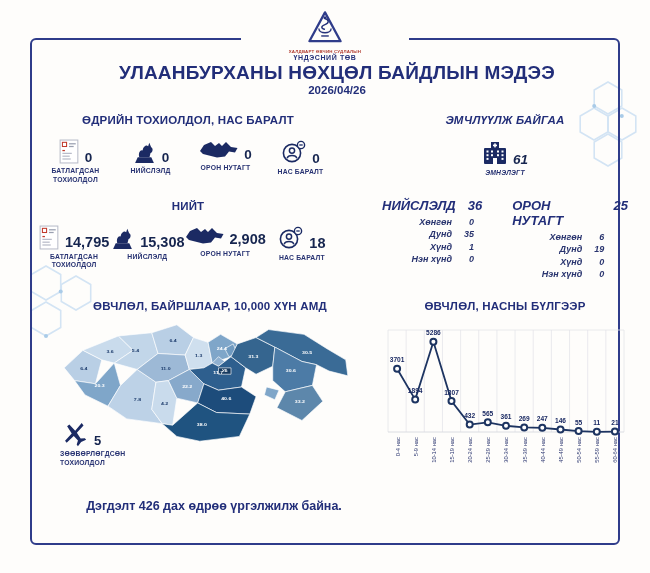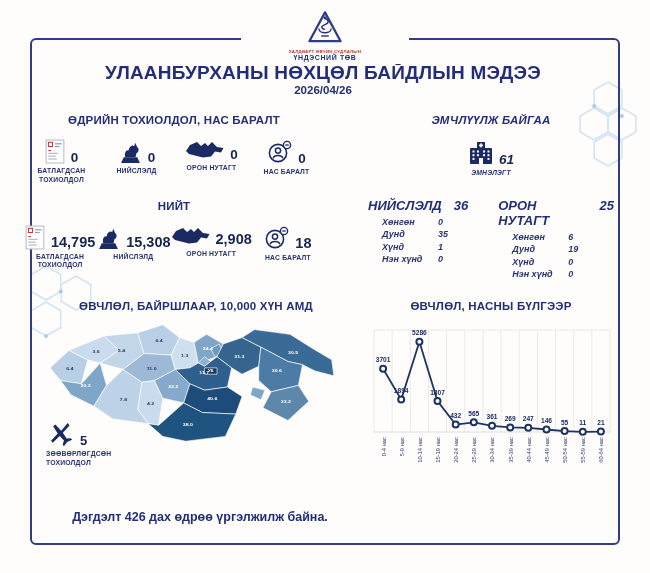--- a/index.html
+++ b/index.html
@@ -8,21 +8,21 @@
     background:#fefdfb;color:#1e2a6d;
     font-family:"Liberation Sans", sans-serif;
     -webkit-font-smoothing:antialiased;
   }
   .abs{position:absolute;}
   .card{
     left:30px;top:38px;width:586px;height:503px;
     border:2.5px solid #2f3c8a;border-radius:6px;
     z-index:1;
   }
-  .layer{z-index:2;}
+  .layer{z-index:2;padding-left:14px;}
   .hex-deco{z-index:0;}
   .logo-block{
     left:50%;top:8px;transform:translateX(-50%);
     width:160px;text-align:center;background:#fefdfb;
     z-index:3;padding:2px 4px 3px;
   }
   .org1{font-size:4.4px;font-weight:700;color:#b03a2e;letter-spacing:.2px;margin-top:1px;}
   .org2{font-size:7px;font-weight:800;color:#26327b;letter-spacing:.6px;}
   .main-title{
     left:30px;top:62px;width:586px;text-align:center;
@@ -41,32 +41,32 @@
   .stat-num{font-size:13.5px;font-weight:800;color:#16254f;line-height:1;}
   .stat-num.big{font-size:14.5px;}
   .stat-label{
     font-size:6.8px;font-weight:800;text-align:center;margin-top:3px;
     line-height:1.3;color:#273272;max-width:72px;letter-spacing:.2px;
   }
   .total-h{margin-top:15px;}
   .treat-row{display:flex;justify-content:center;gap:52px;margin-top:14px;}
   .sev{display:flex;gap:30px;margin-top:20px;justify-content:center;}
   .sev-h{display:flex;gap:12px;font-size:13px;font-weight:800;color:#222e79;}
-  .sev-rows{margin-top:4px;padding-left:14px;}
+  .sev-rows{margin-top:4px;padding-left:14px;text-align:right;}
   .sev-row{display:flex;font-size:9px;font-weight:700;color:#2a356f;margin-top:2.5px;}
   .sev-row .l{width:56px;}
   .sev-row .v{width:22px;}
   .map-sec{left:40px;top:300px;width:312px;}
   .map-sec svg.map{margin-top:8px;margin-left:6px;}
   .plane-block{left:46px;top:420px;}
   .plane-top{display:flex;align-items:flex-end;gap:4px;}
   .plane-num{font-size:13px;font-weight:800;color:#16254f;}
   .plane-label{font-size:6.8px;font-weight:800;color:#273272;line-height:1.3;margin-top:2px;letter-spacing:.2px;}
   .foot{
-    left:40px;top:510px;width:320px;text-align:center;
+    left:40px;top:499px;width:320px;text-align:center;
     font-size:12.5px;font-weight:800;color:#222e79;
   }
   .chart-sec{left:366px;top:300px;width:250px;}
   .chart-sec svg{margin-top:8px;}
 </style>
 </head>
 <body>
 
 <svg class="abs hex-deco" style="left:570px;top:80px;" width="78" height="102" viewBox="0 0 78 102">
   <g fill="none" stroke="#d3e4f4" stroke-width="1.6">

